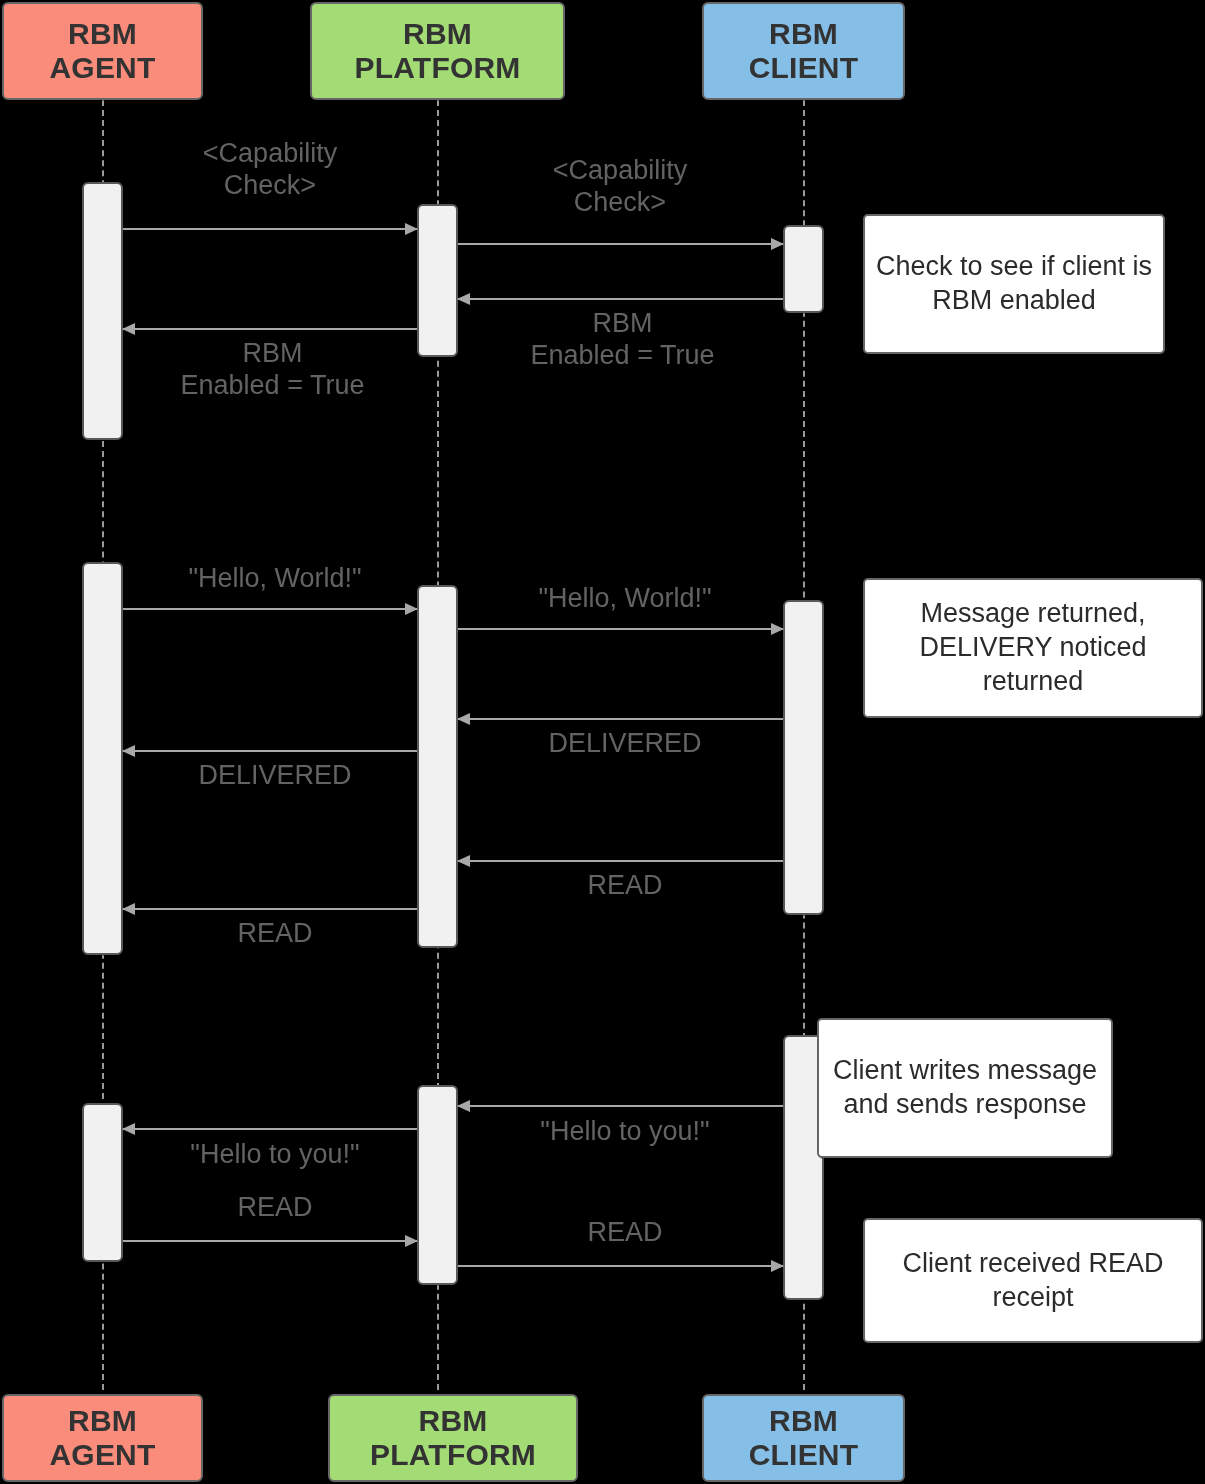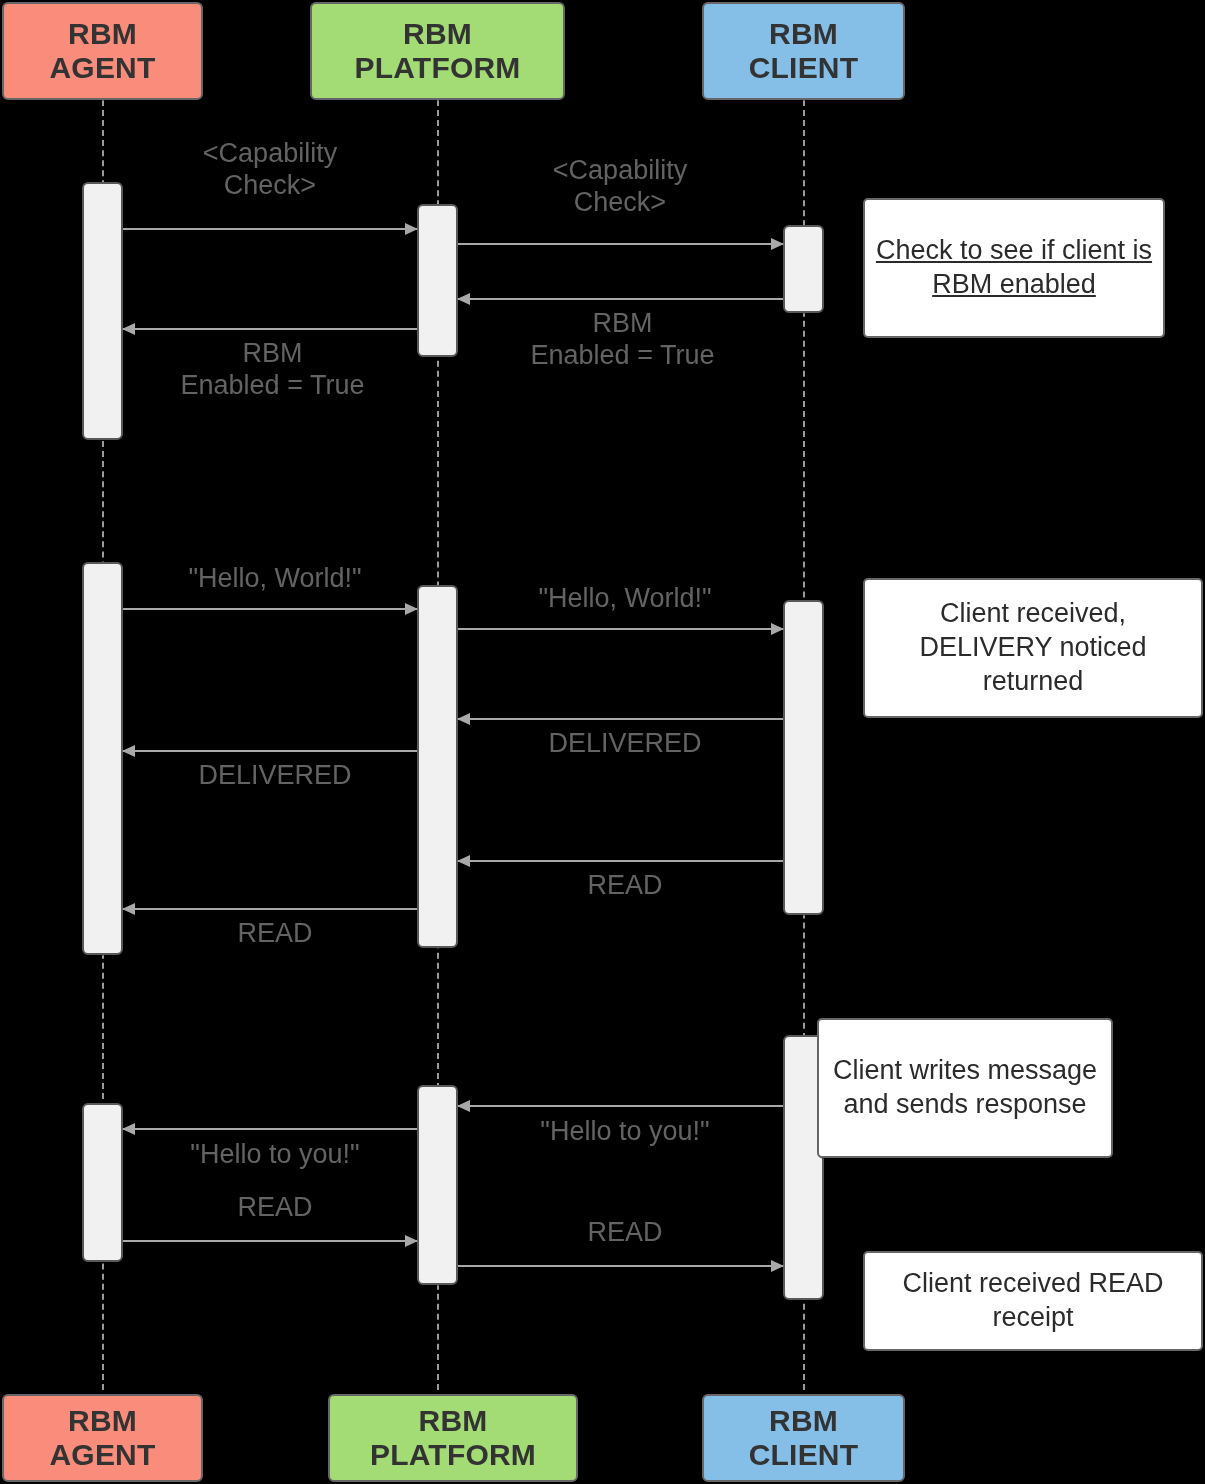--- a/index.html
+++ b/index.html
@@ -211,28 +211,28 @@
   <div class="msg to-right" style="left:123px; top:1240px; width:294px;">
     <span class="head"></span>
   </div>
   <div class="msglabel" style="left:145px; top:1192px; width:260px;">READ</div>
 
   <div class="msg to-right" style="left:458px; top:1265px; width:325px;">
     <span class="head"></span>
   </div>
   <div class="msglabel" style="left:495px; top:1217px; width:260px;">READ</div>
 
-  <div class="note" style="left:863px; top:198px; width:302px; height:140px;text-decoration:underline;">Check to see if client is RBM enabled</div>
-
-  <div class="note" style="left:863px; top:578px; width:340px; height:140px;">Client received, DELIVERY noticed returned</div>
+  <div class="note" style="left:863px; top:214px; width:302px; height:140px;">Check to see if client is RBM enabled</div>
+
+  <div class="note" style="left:863px; top:578px; width:340px; height:140px;">Message returned, DELIVERY noticed returned</div>
 
 
   <div class="note" style="left:817px; top:1018px; width:296px; height:140px;">Client writes message and sends response</div>
 
-  <div class="note" style="left:863px; top:1251px; width:340px; height:100px;">Client received READ receipt</div>
+  <div class="note" style="left:863px; top:1218px; width:340px; height:125px;">Client received READ receipt</div>
 
   <div class="participant" style="left:2px; top:1394px; width:201px; height:88px; background:#F98C7A;">
     <span class="pline">RBM</span>
     <span class="pline">AGENT</span>
   </div>
 
   <div class="participant" style="left:328px; top:1394px; width:250px; height:88px; background:#A3DB75;">
     <span class="pline">RBM</span>
     <span class="pline">PLATFORM</span>
   </div>

